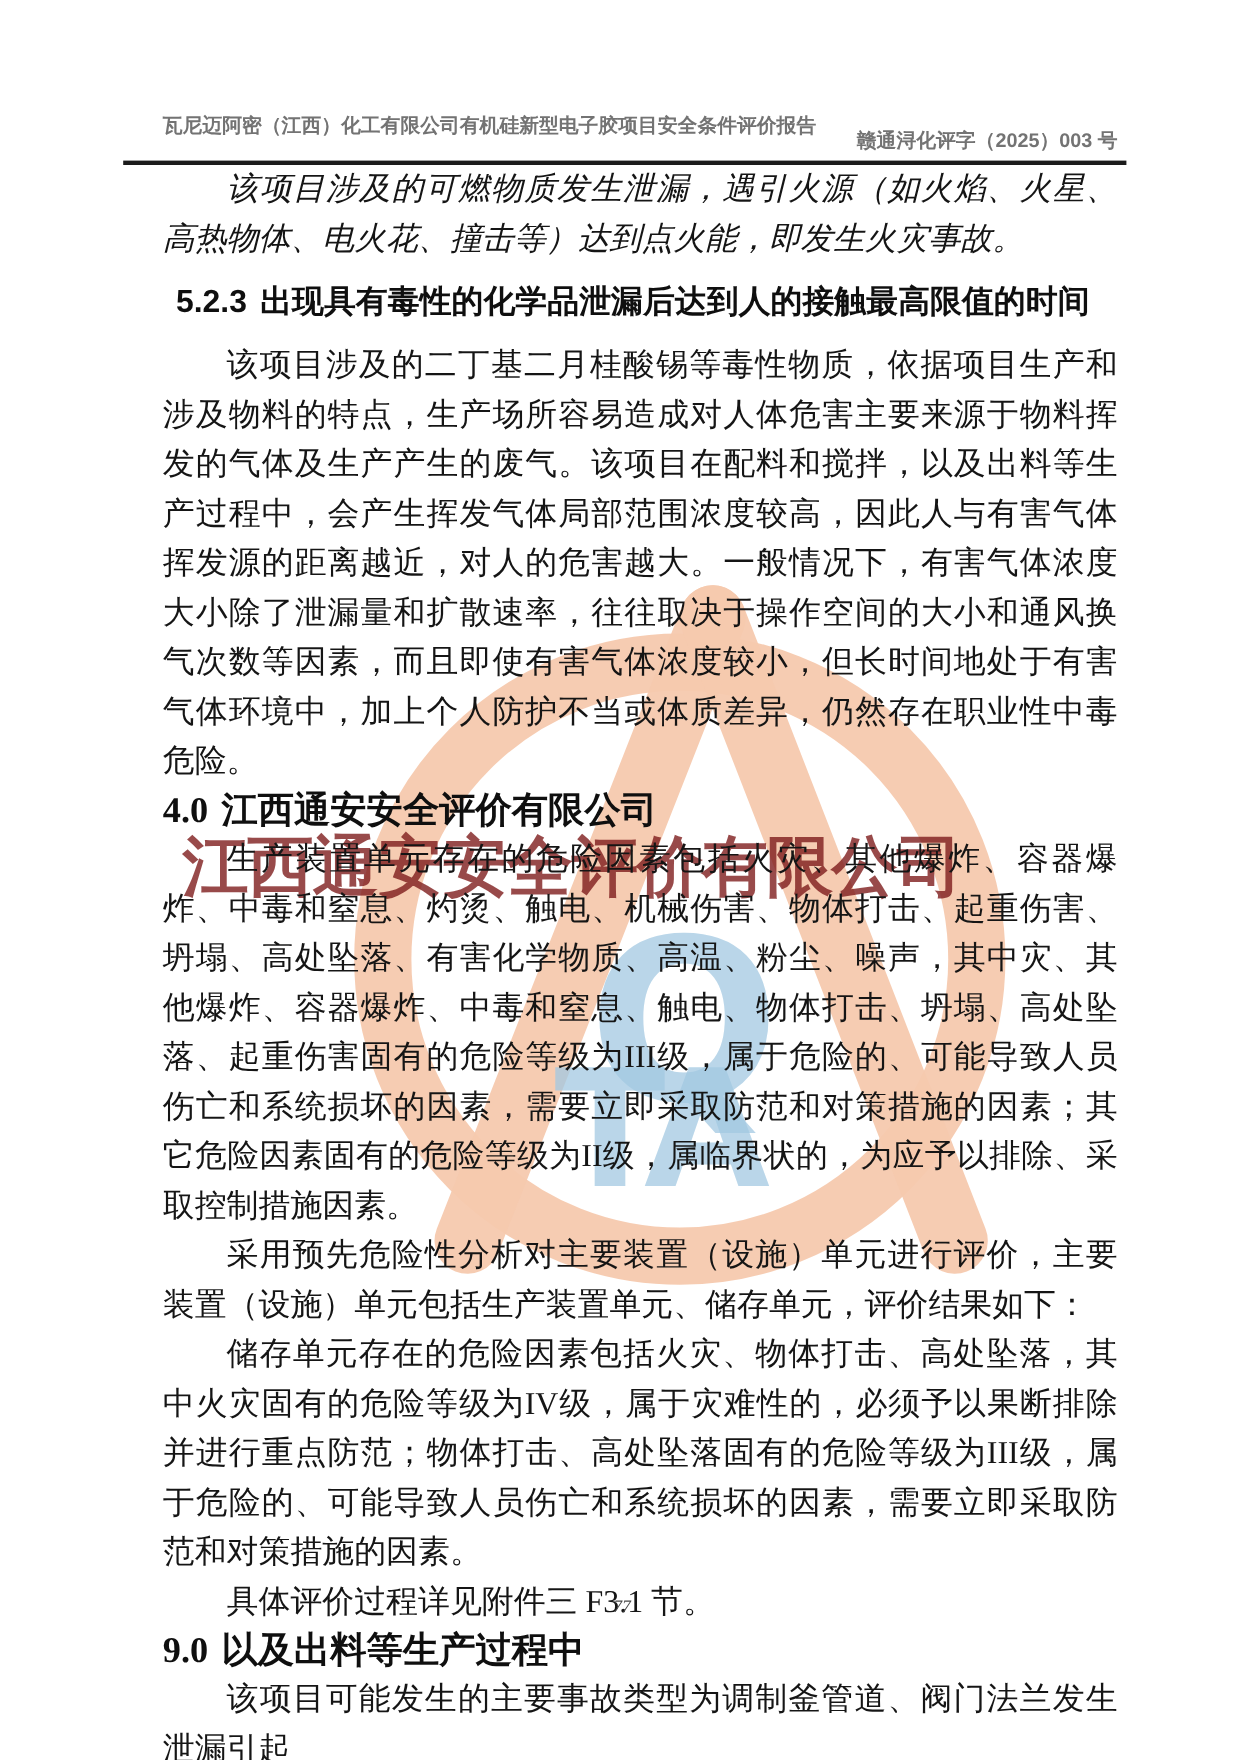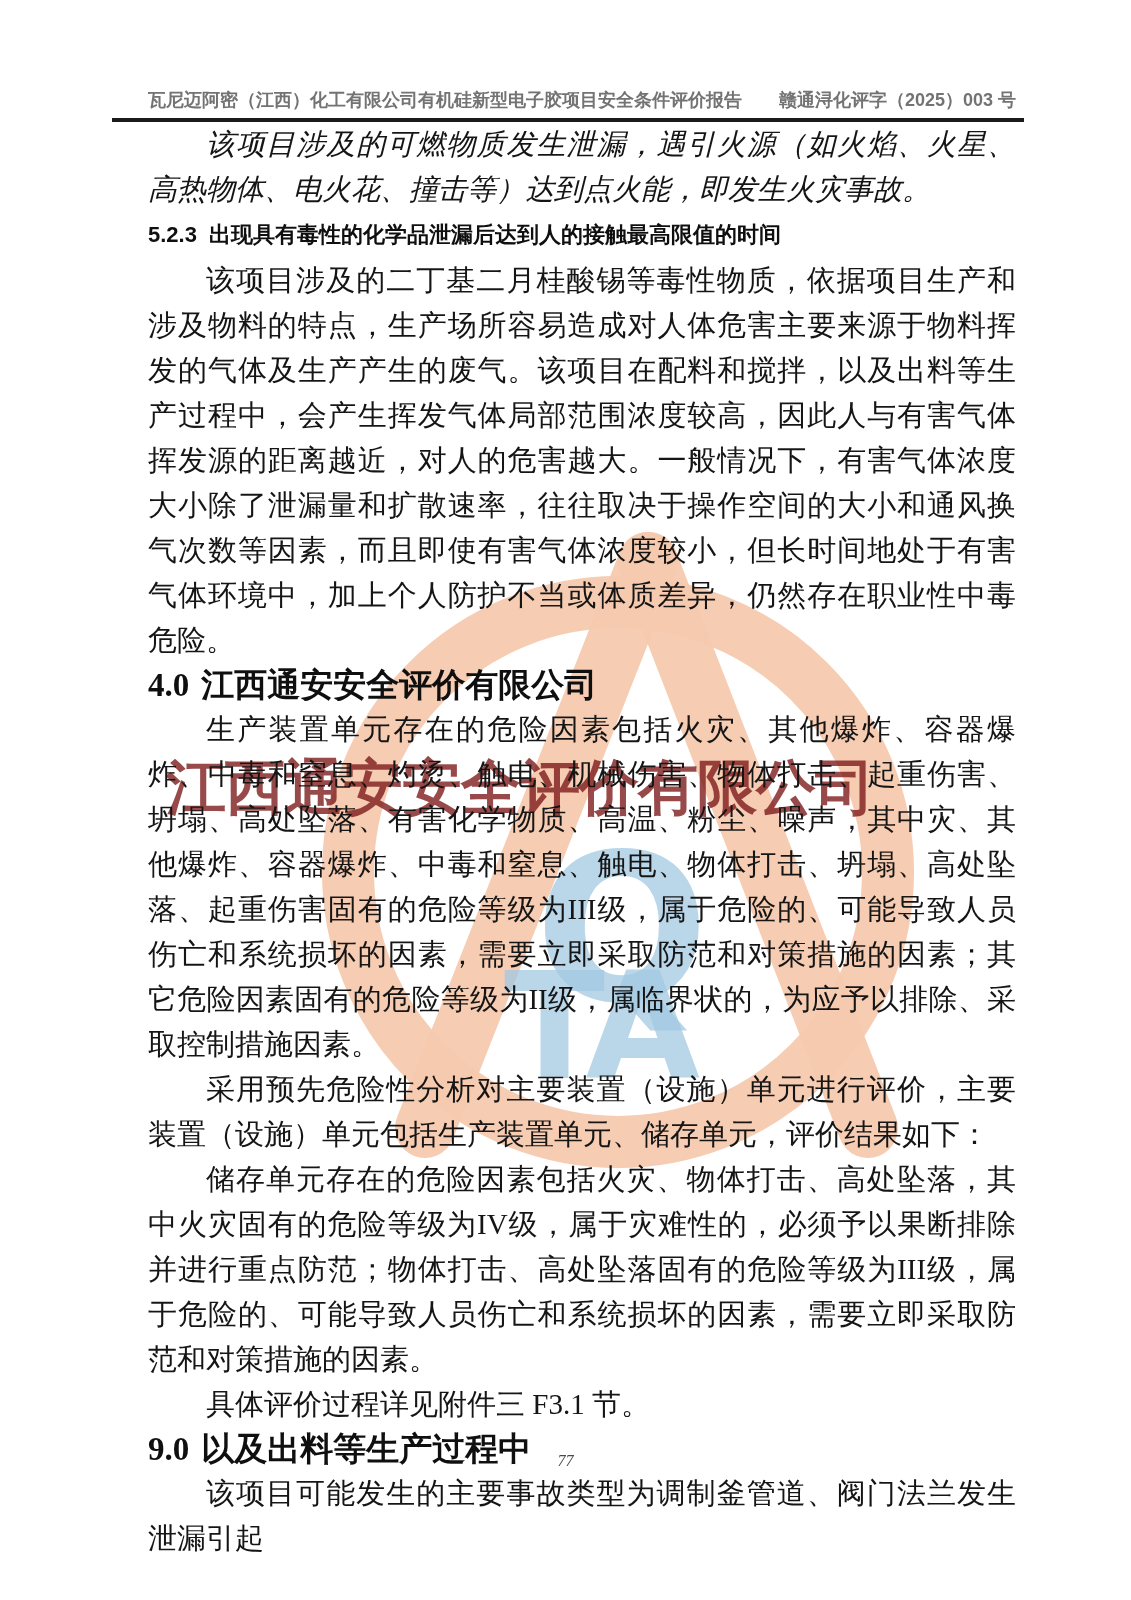--- a/index.html
+++ b/index.html
@@ -23,38 +23,38 @@
   }
 
   
   .content { position:absolute; left:148px; right:115px; top:88px; z-index:1; }
 
   .doc-header {
     display:flex; justify-content:space-between; align-items:center;
     font-family:"Liberation Sans","DejaVu Sans",sans-serif;
     font-weight:700; font-size:18px; color:#737373; line-height:24px;
   }
-  .doc-header-right { white-space:nowrap; }
+  .doc-header-right { white-space:nowrap;margin-top:28px; }
   .header-rule { height:4px; background:#1b1b1b; margin:6px -8px 0 -36px; }
 
   p.body-para {
     margin:0; font-size:29px; line-height:45px; color:#151515;
     text-align:justify; text-indent:2em;
   }
   .p1 { margin-top:26px;font-style:italic; }
   .p2 { margin-top:4px; }
   .p3 { margin-top:9px; }
   .p4 { margin-top:5px; }
   .p5 { margin-top:3px; }
   .p6 { margin-top:0; }
   .p7 { margin-top:12px; }
 
   h3.h-sub {
-    margin:0; font-family:"Liberation Sans","DejaVu Sans",sans-serif;
-    font-weight:700; font-size:22px; line-height:46px; color:#0f0f0f;
+    margin:12px; font-family:"Liberation Sans","DejaVu Sans",sans-serif;
+    font-weight:700; font-size:29px; line-height:46px; color:#0f0f0f;
   }
   h2.h-sec {
     margin:0; font-family:"Liberation Serif","DejaVu Serif",serif;
     font-weight:700; font-size:33px; line-height:44px; color:#0f0f0f;
   }
   .h53 { margin-top:12px; }
   .h54 { margin-top:7px; }
   .h-num { margin-right:12px; }
 
   .pagenum {

